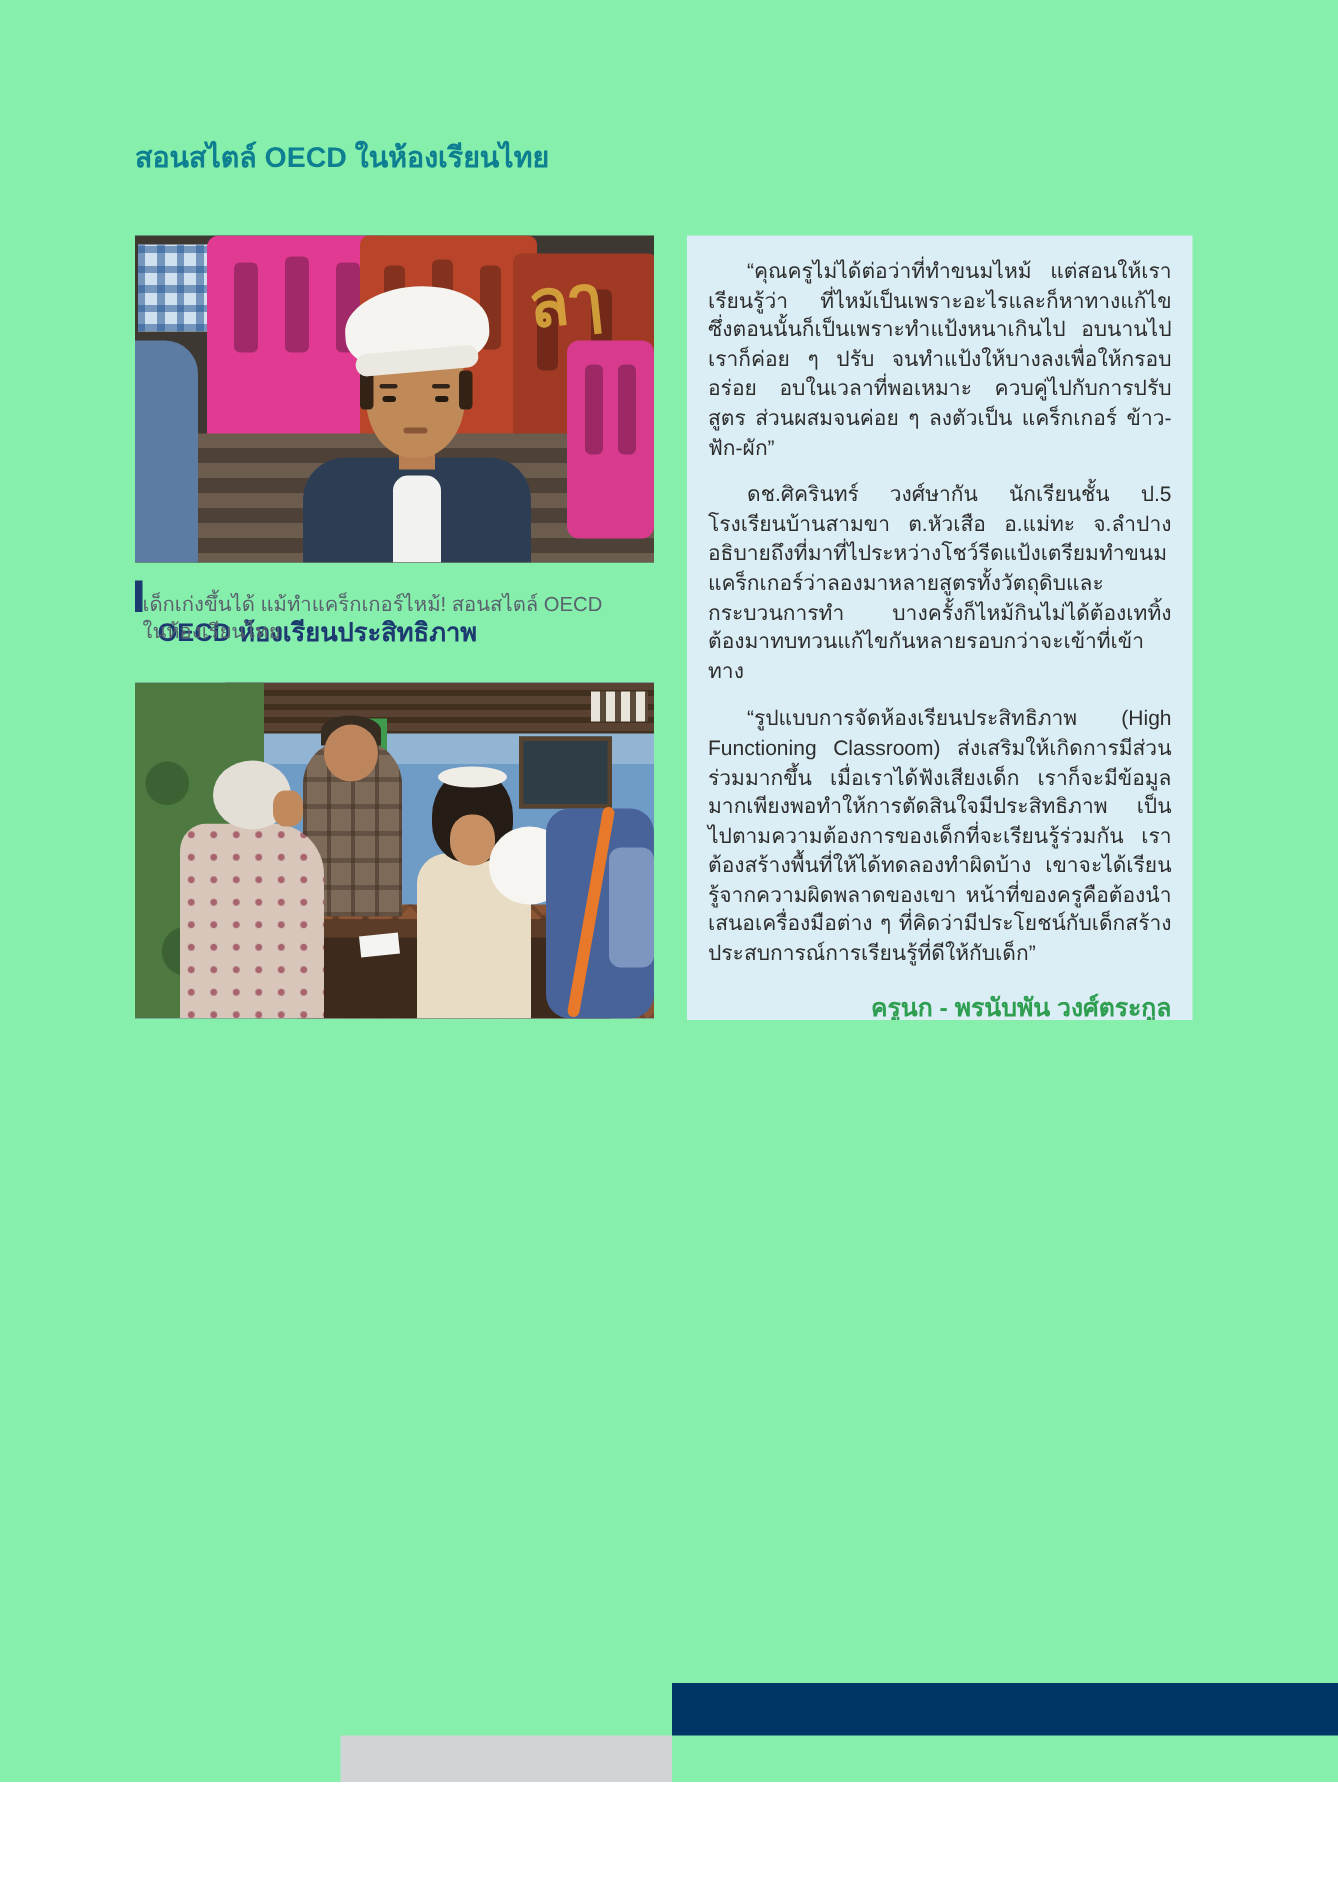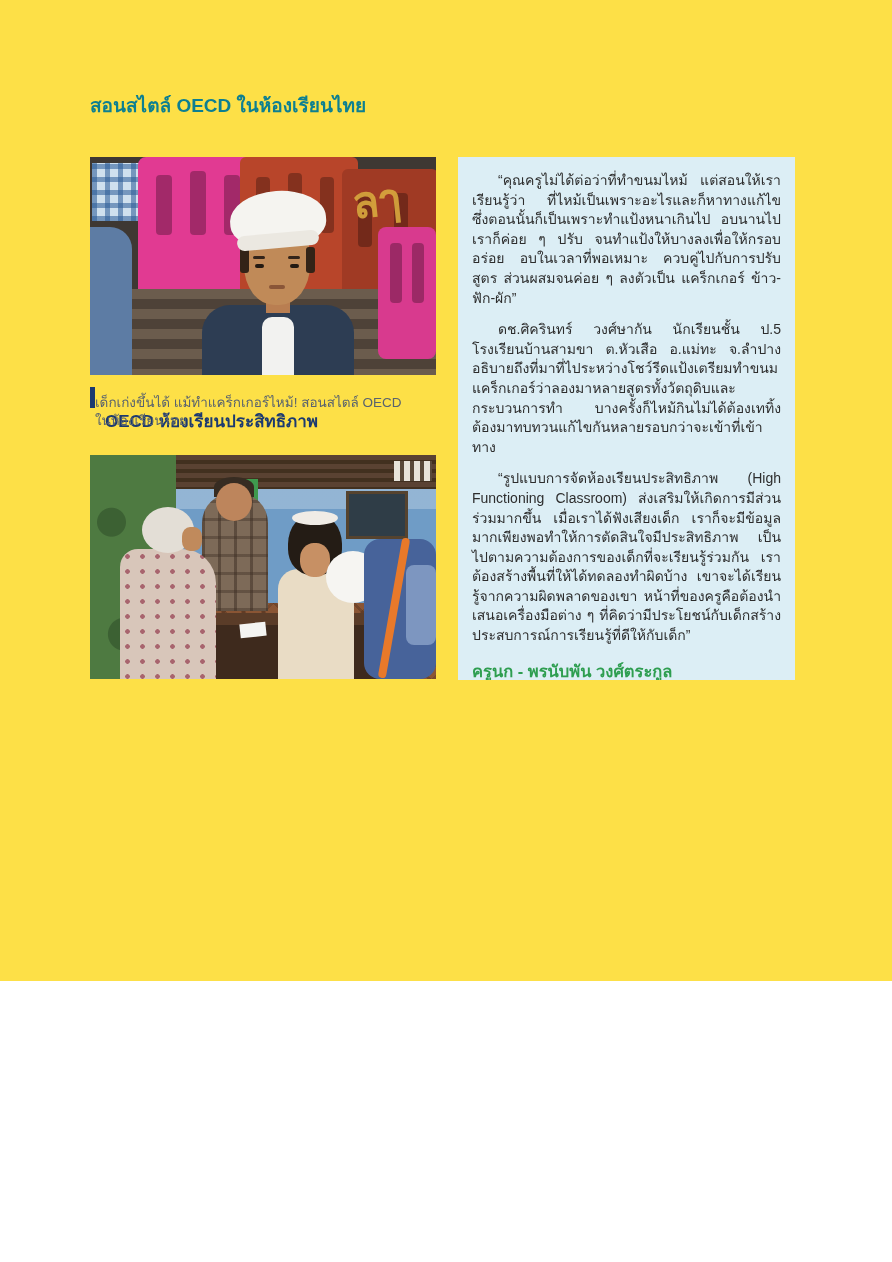--- a/index.html
+++ b/index.html
@@ -1,17 +1,17 @@
 <!DOCTYPE html>
 <html><head>
 <meta charset="utf-8">
 <style>
   html,body{margin:0;padding:0;background:#ffffff;}
   #page{
-    position:relative;width:892px;height:981px;background:#fde047;overflow:hidden;
+    position:relative;width:892px;height:1188px;background:#86efac;overflow:hidden;
     font-family:"Liberation Sans", sans-serif;
   }
   .abs{position:absolute;}
 
   
   .headline{left:90px;top:94px;font-size:19px;font-weight:bold;line-height:1.3;}
   .headline .l1{color:#0d7f91;}
   .headline .l2{color:#1c3a70;}
 
   
@@ -26,21 +26,21 @@
 
   
   #quotebox{
     left:458px;top:157px;width:337px;height:523px;background:#dceef5;
     box-sizing:border-box;padding:14px 14px 10px 14px;overflow:hidden;
   }
   #quotebox p{
     margin:0 0 12px 0;font-size:14px;line-height:1.4;color:#2d2d2d;
     text-align:justify;text-indent:26px;overflow-wrap:break-word;
   }
-  .attr-name{text-align:left;color:#2e9e50;font-weight:bold;font-size:16.5px;margin:8px 0 4px 0;}
+  .attr-name{text-align:right;color:#2e9e50;font-weight:bold;font-size:16.5px;margin:8px 0 4px 0;}
 
   
   .bar-navy{left:448px;top:1122px;width:444px;height:35px;background:#003665;}
   .bar-gray{left:227px;top:1157px;width:221px;height:34px;background:#d2d3d5;}
   .bar-green{left:0;top:1192px;width:223px;height:36px;background:#0caa52;}
   .pagenum{left:38px;top:7px;width:30px;text-align:center;color:#fff;font-weight:bold;font-size:13.5px;}
   .pagenum-line{left:40px;top:25px;width:26px;height:3px;background:#fff;}
 
   
   .p1-poster{left:2px;top:6px;width:52px;height:58px;background:#cfe0ee;

